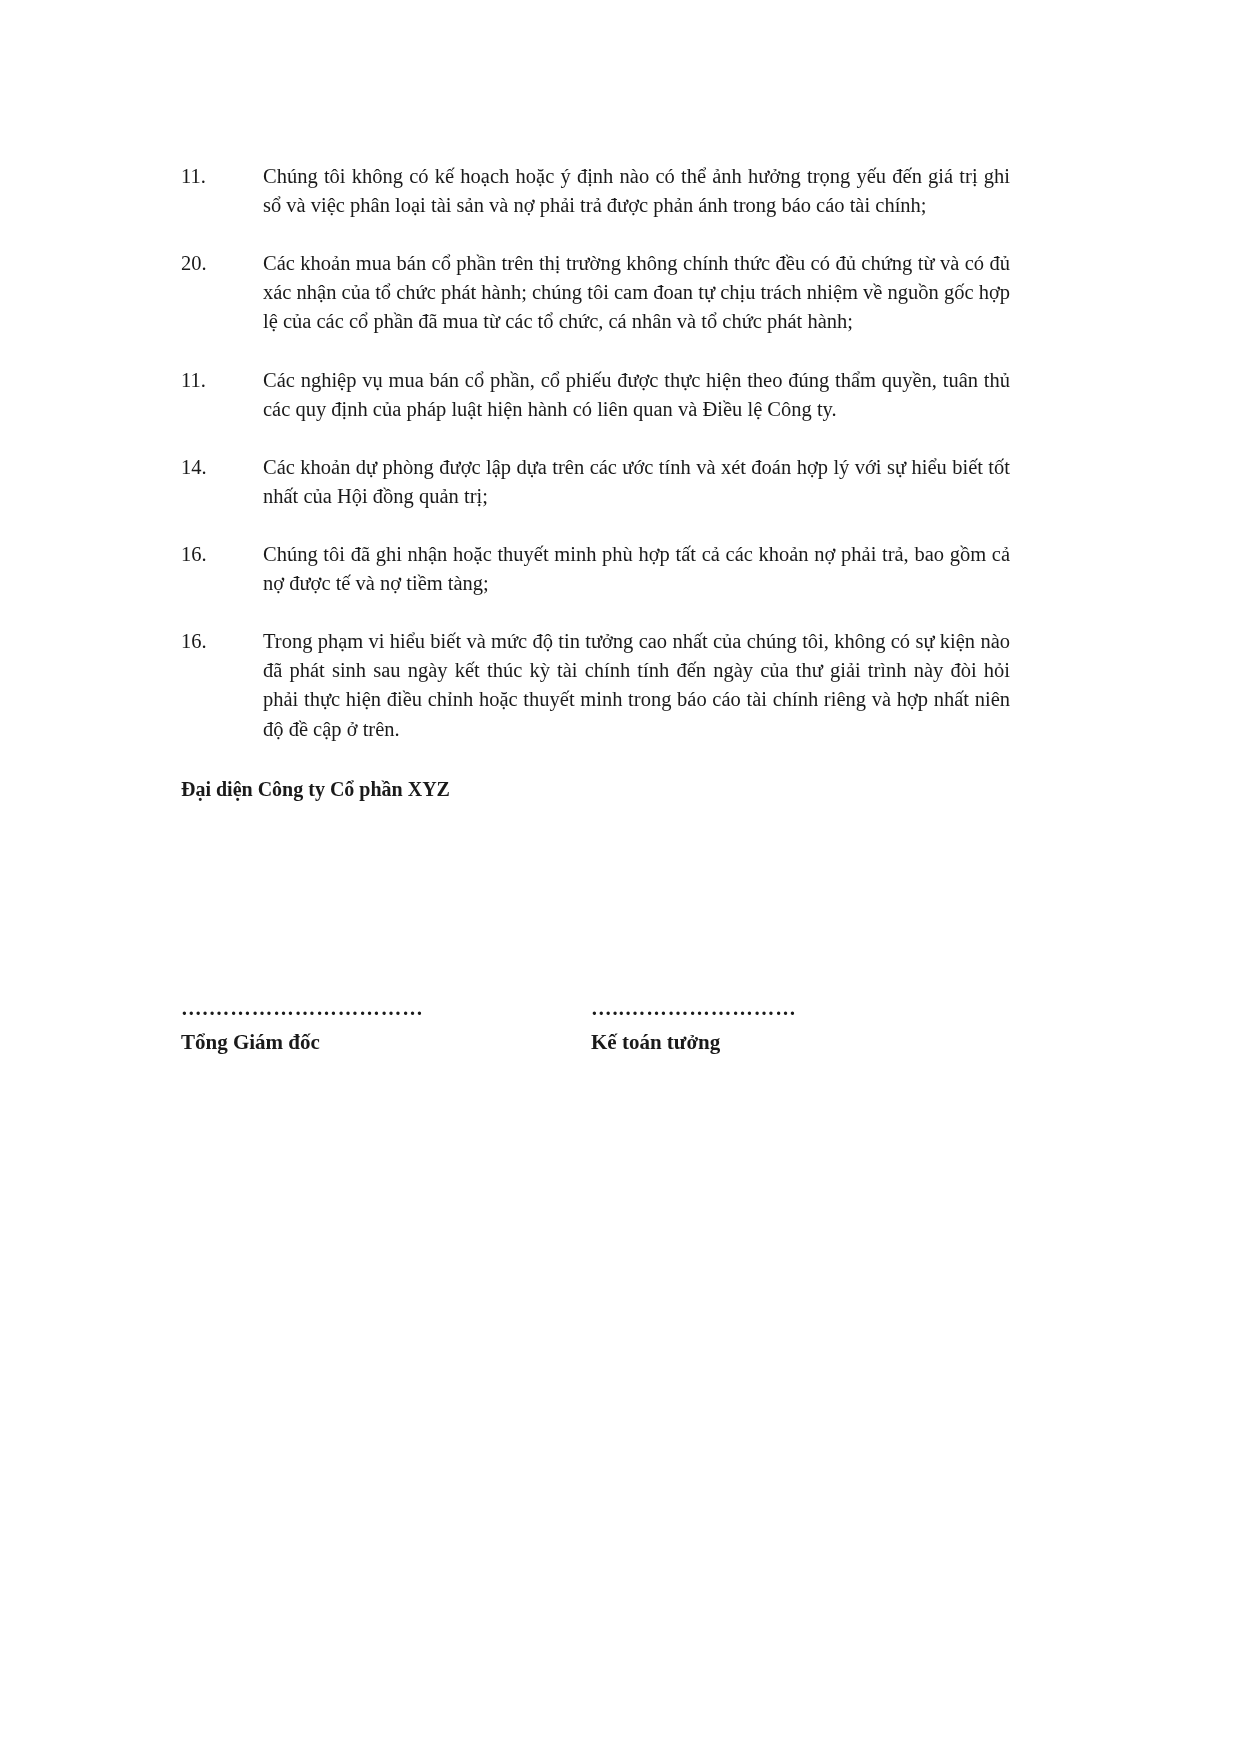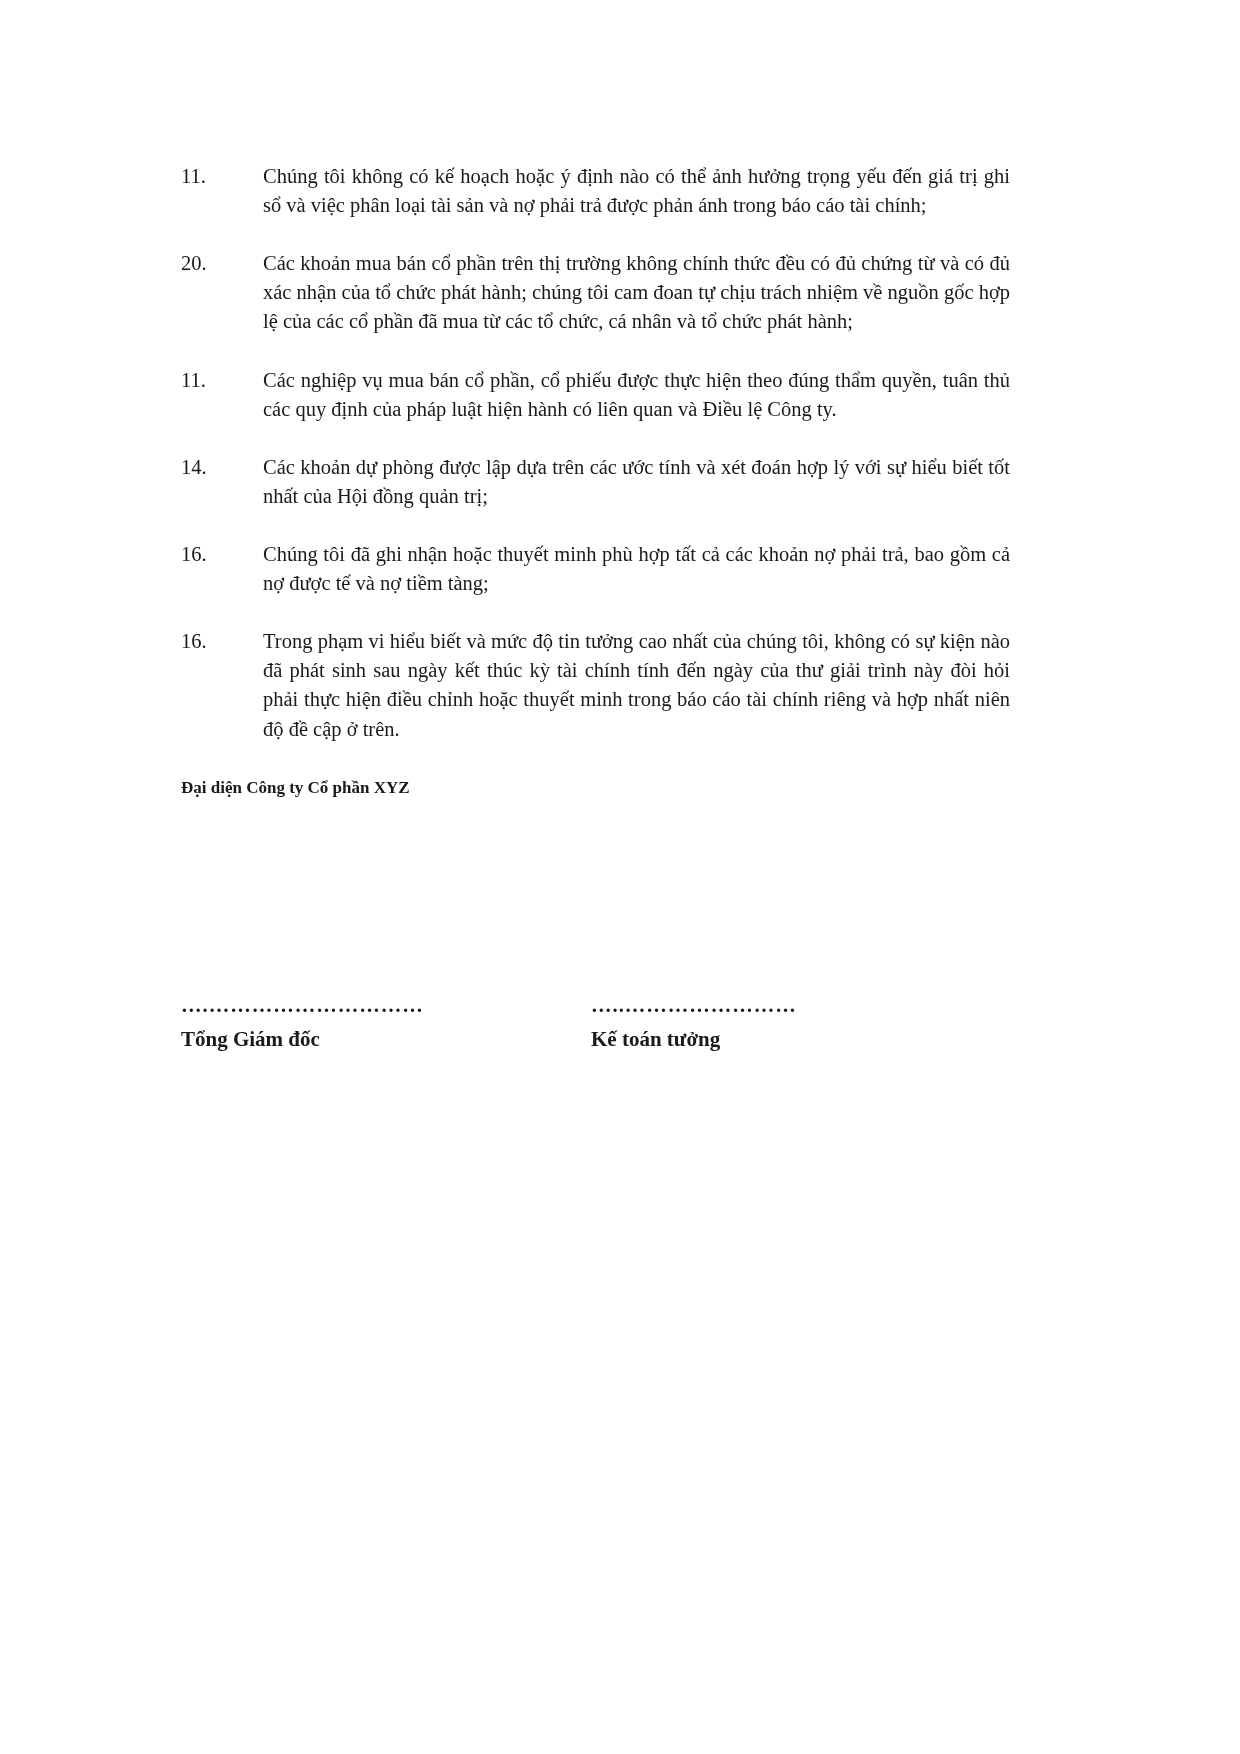--- a/index.html
+++ b/index.html
@@ -25,21 +25,21 @@
   .item-number {
     width: 45px;
     flex-shrink: 0;
   }
   .item-text {
     flex: 1;
     text-align: justify;
     margin-left: 37px;
   }
   .rep-heading {
-    font-size: 17px;
+    font-size: 20px;
     font-weight: bold;
     margin-top: 34px;
   }
   .sig-row {
     display: flex;
     margin-top: 196px;
     font-size: 20.5px;
   }
   .sig-col {
     width: 410px;

